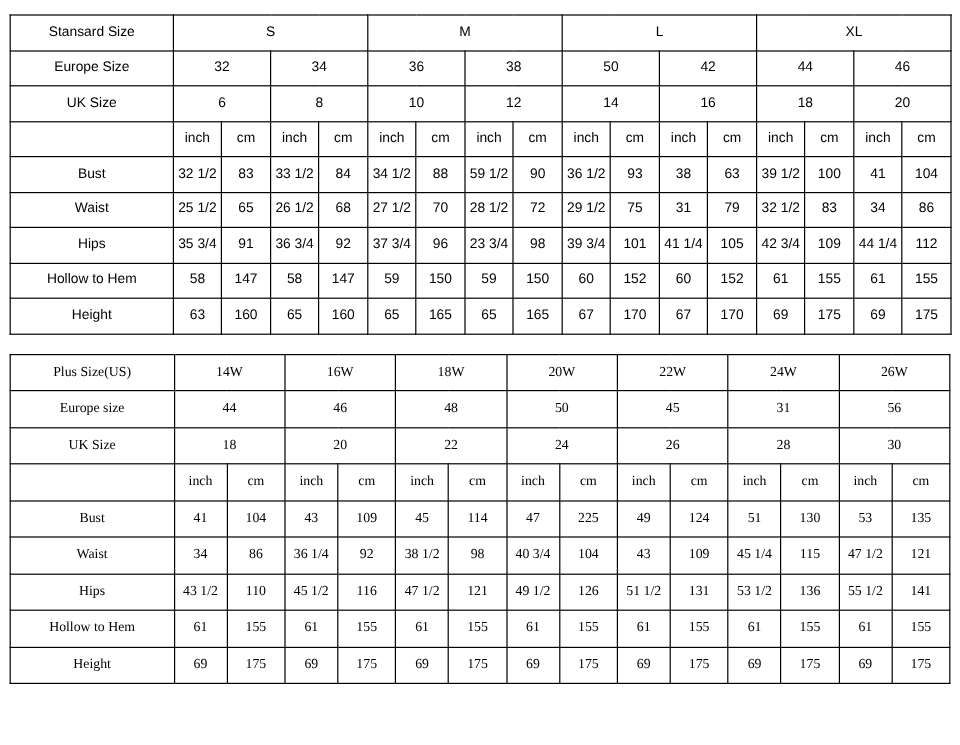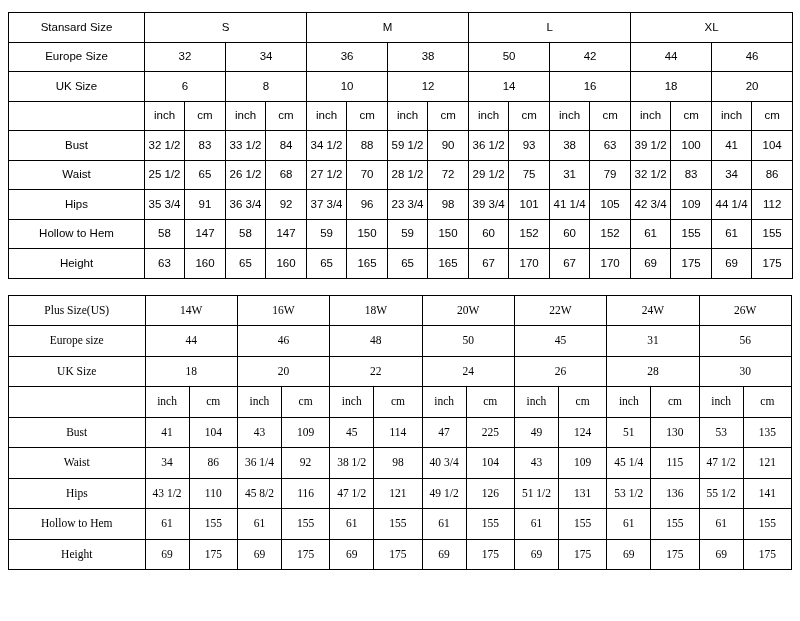--- a/index.html
+++ b/index.html
@@ -343,21 +343,21 @@
         <td>45 1/4</td>
         <td>115</td>
         <td>47 1/2</td>
         <td>121</td>
       </tr>
 
       <tr>
         <td class="rowlabel">Hips</td>
         <td>43 1/2</td>
         <td>110</td>
-        <td>45 8/2</td>
+        <td>45 1/2</td>
         <td>116</td>
         <td>47 1/2</td>
         <td>121</td>
         <td>49 1/2</td>
         <td>126</td>
         <td>51 1/2</td>
         <td>131</td>
         <td>53 1/2</td>
         <td>136</td>
         <td>55 1/2</td>

